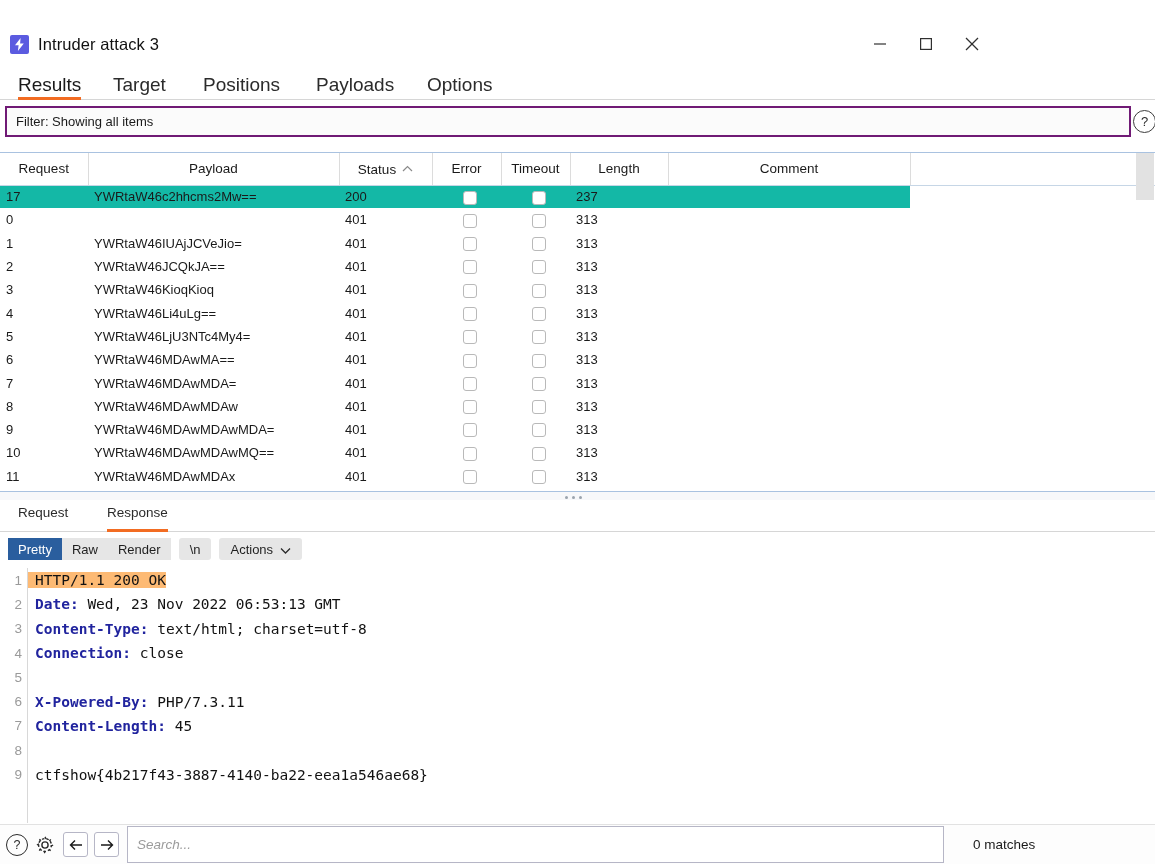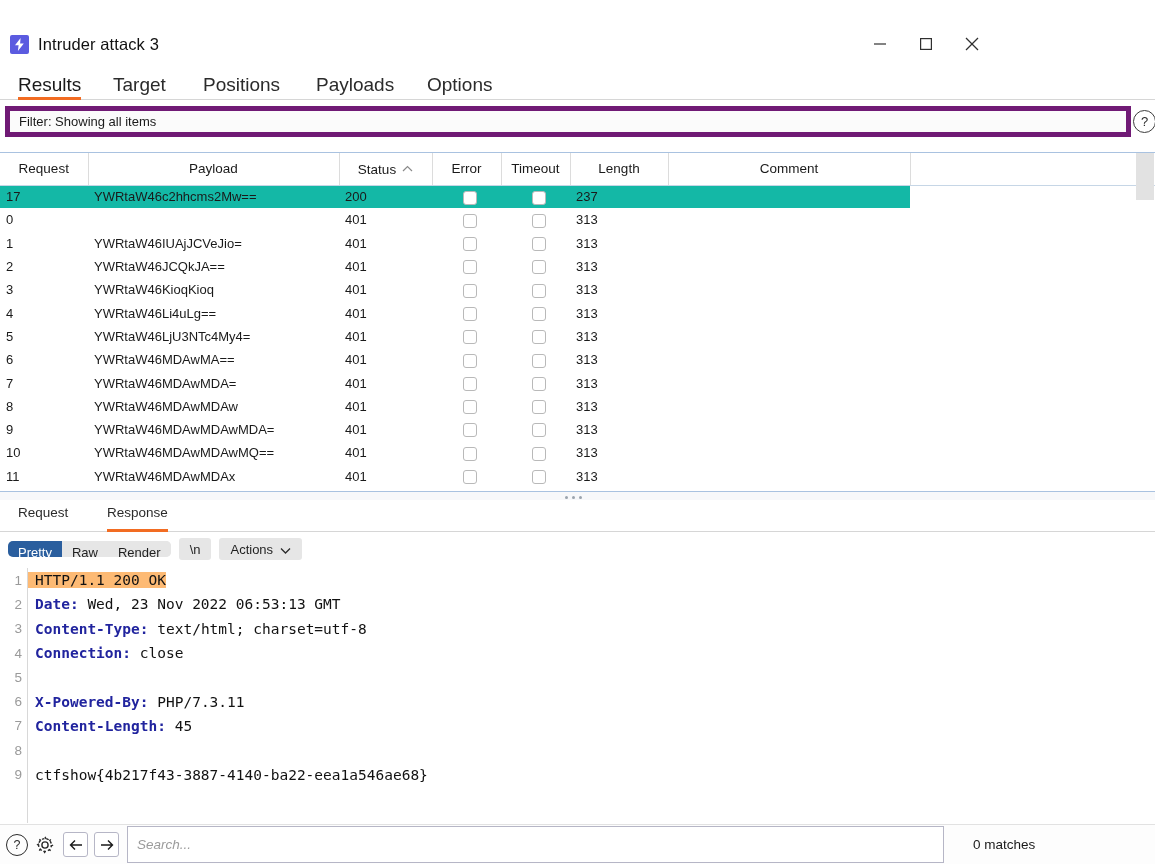--- a/index.html
+++ b/index.html
@@ -48,21 +48,21 @@
   }
   .tab.active { color: #1a1a1a; }
   .tab.active::after {
     content: ""; position: absolute; left: 0; right: 0; bottom: 0;
     height: 3px; background: #f26c22;
   }
 
   
   .filterwrap { position: absolute; top: 106px; left: 5px; width: 1126px; height: 31px; }
   .filterbar {
-    width: 100%; height: 31px; border: 5px solid #701a75; background: #fbfbfb;
+    width: 100%; height: 31px; border: 2px solid #701a75; background: #fbfbfb;
     display: flex; align-items: center; padding-left: 9px;
     font-size: 13px; color: #1a1a1a;
   }
   .helpbtn {
     position: absolute; top: 110px; left: 1133px;
     width: 23px; height: 23px; border-radius: 50%; border: 1.6px solid #3c3c3c;
     display: flex; align-items: center; justify-content: center;
     font-size: 13px; color: #2b2b2b; background: #fff;
   }
 
@@ -119,21 +119,21 @@
   .rrtab {
     position: absolute; top: 0; height: 32px; font-size: 13.5px; color: #2b2b2b;
     display:flex; align-items: flex-start; padding-top: 5px;
   }
   .rrtab.active::after {
     content:""; position:absolute; left:0; right:0; bottom:0; height:3px; background:#f26c22;
   }
 
   
   .viewbar { position: absolute; top: 538px; left: 8px; height: 22px; display: flex; align-items: center; gap: 0; }
-  .seg { display: flex; background: #e6e6e6; border-radius: 5px; overflow: hidden; height: 16px; justify-content: flex-end; }
+  .seg { display: flex; background: #e6e6e6; border-radius: 0; overflow: hidden; height: 22px; justify-content: flex-end; }
   .segbtn {
     padding: 0 10px; height: 22px; display: flex; align-items: center;
     font-size: 13px; color: #1f1f1f; background: #e6e6e6;
   }
   .segbtn.on { background: #2a5e9e; color: #fff; }
   .pill {
     margin-left: 8px; height: 22px; background: #e6e6e6; border-radius: 3px;
     display: flex; align-items: center; padding: 0 11px; font-size: 13px; color: #1f1f1f;
   }
   .caret { margin-left: 7px; display:inline-block; }

